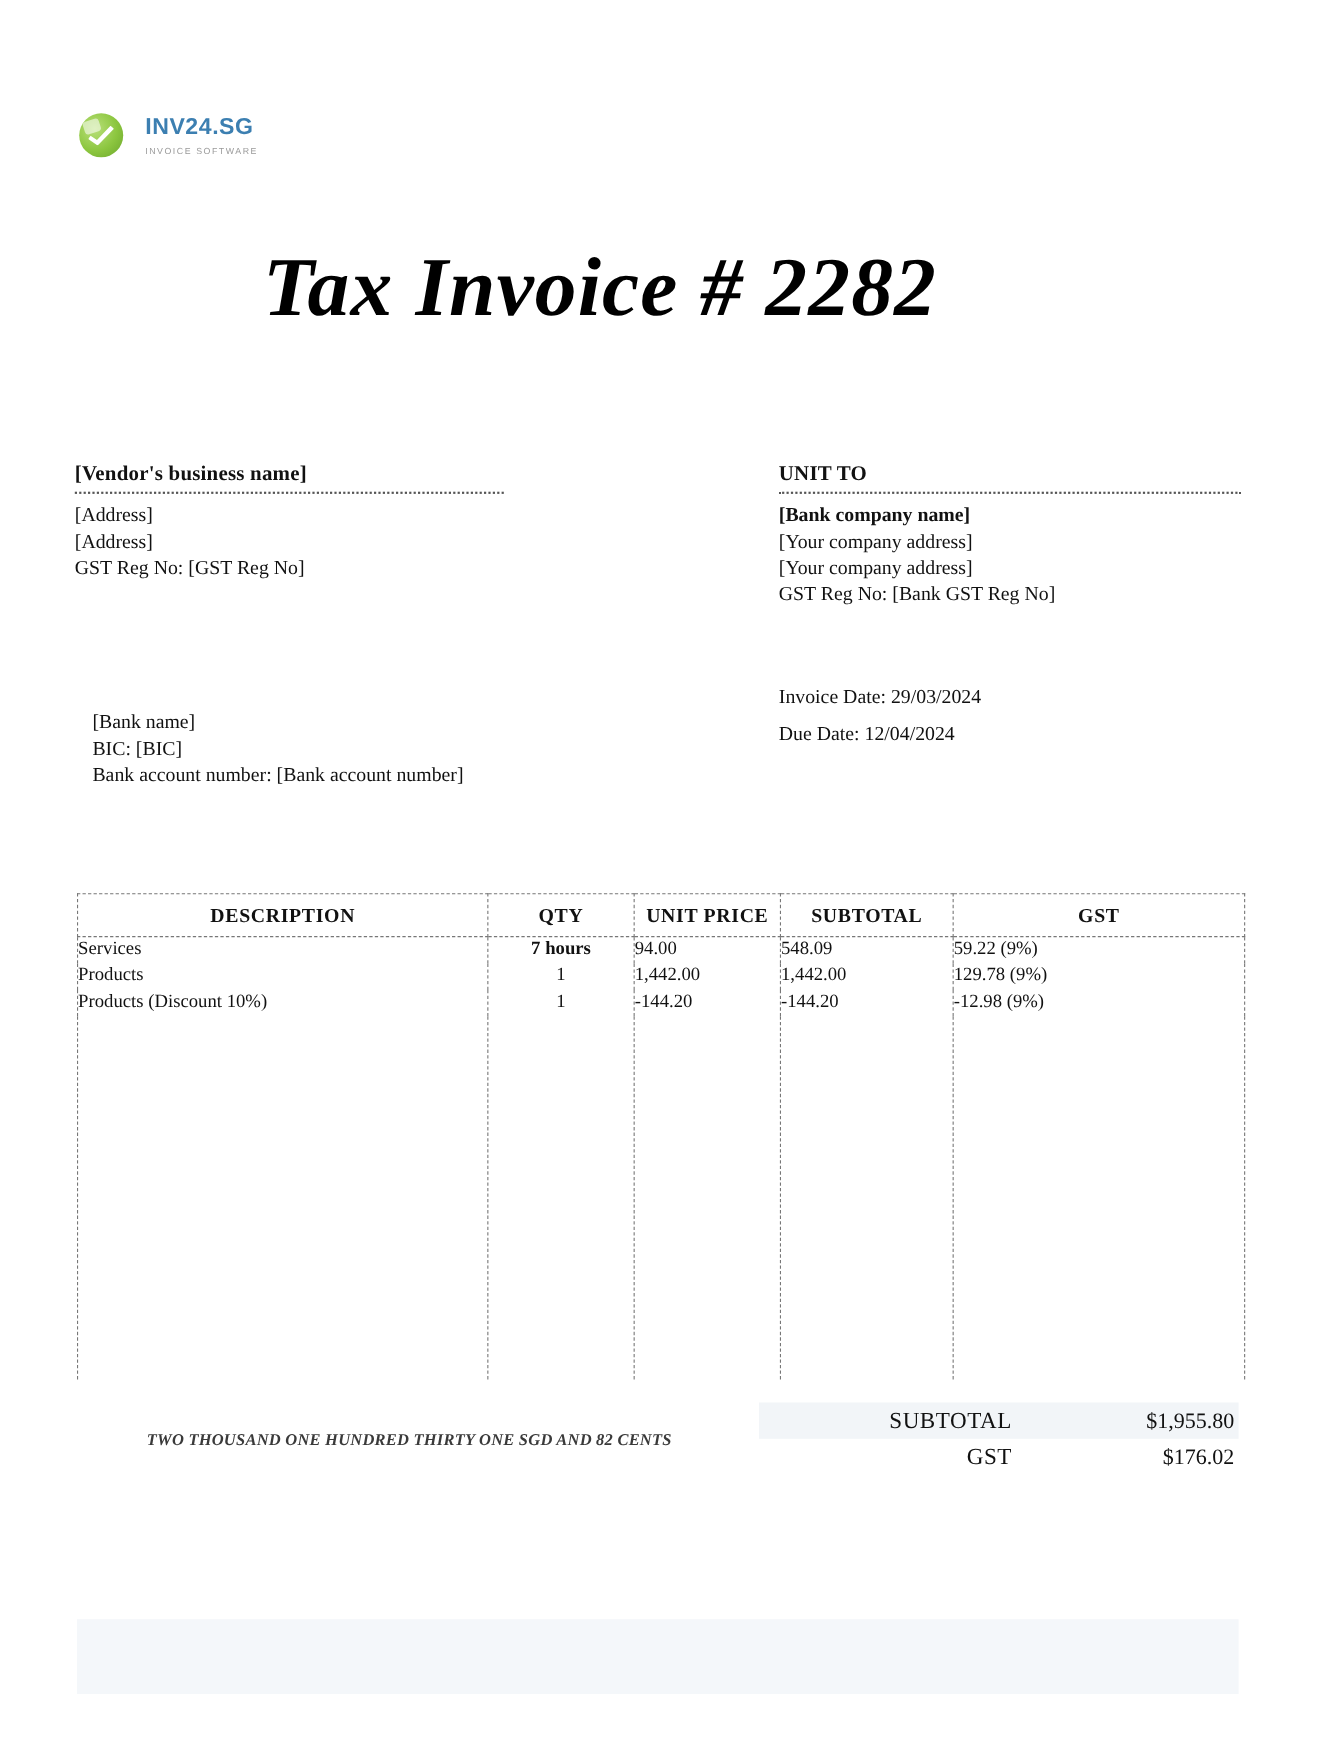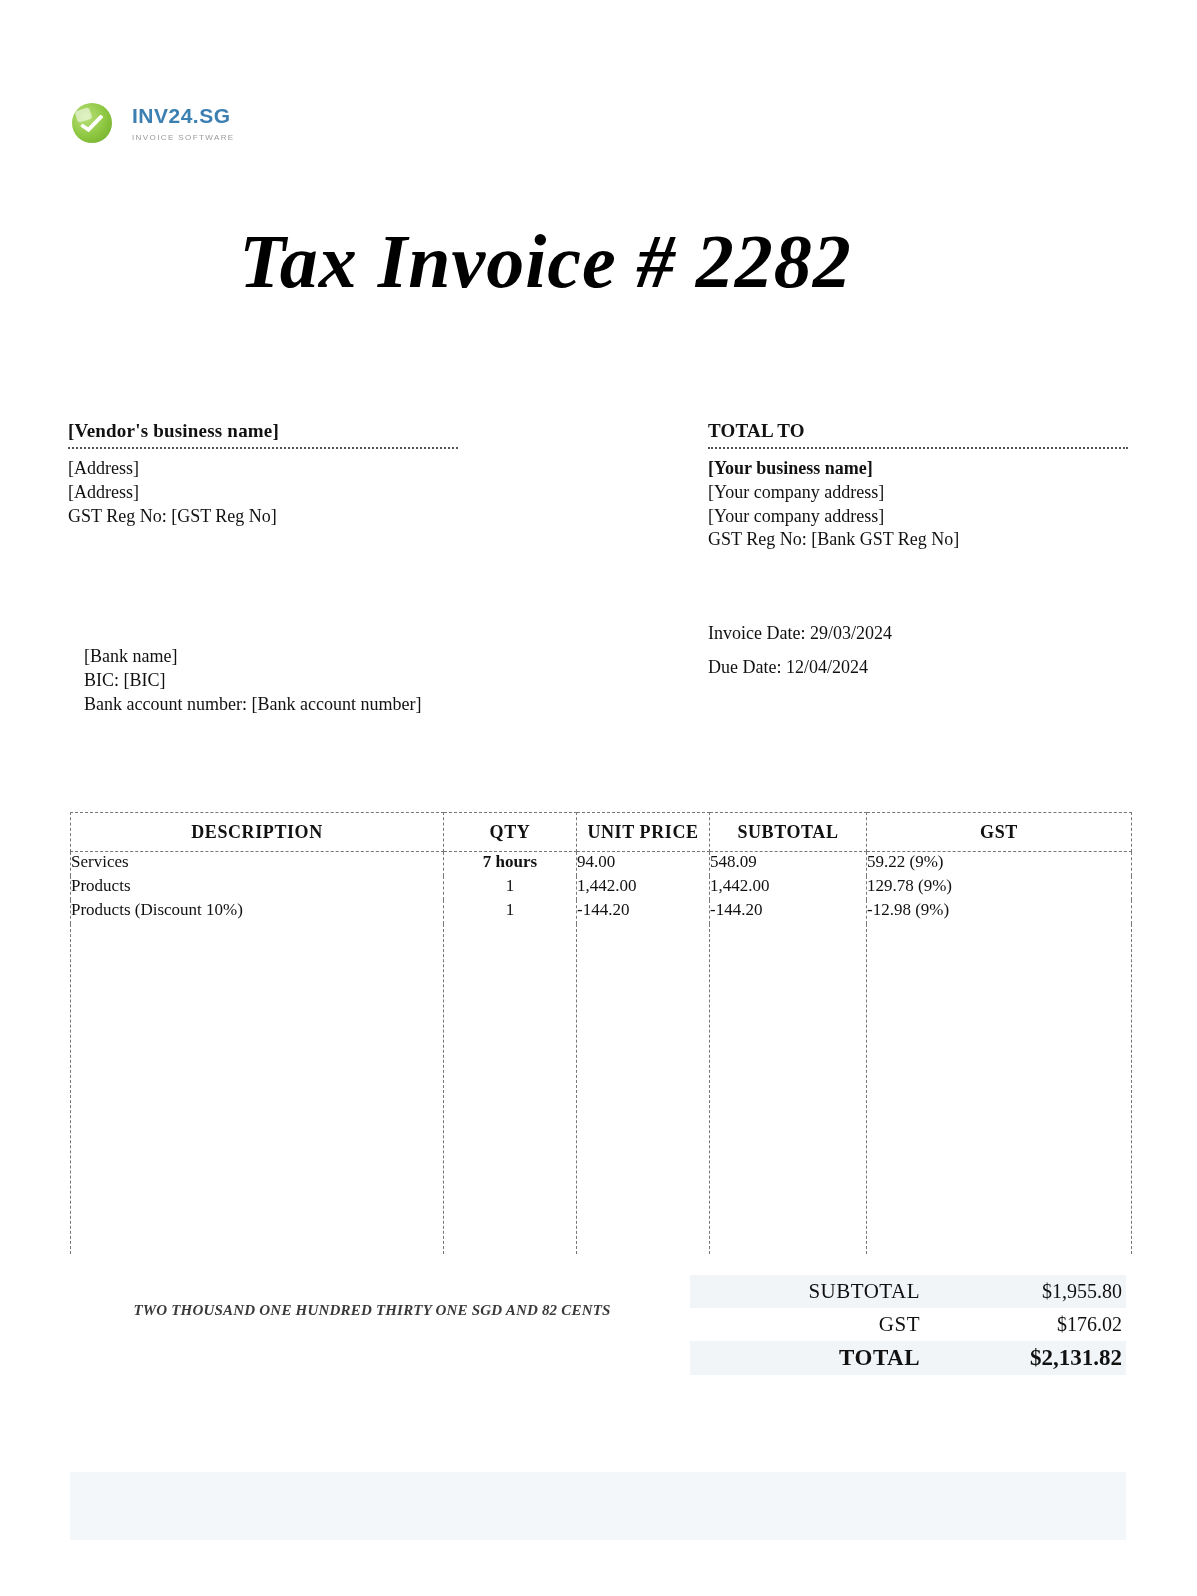--- a/index.html
+++ b/index.html
@@ -262,23 +262,23 @@
 
 <div class="vendor-block">
   <div class="party-heading">[Vendor's business name]</div>
   <div class="dotted-rule"></div>
   <div class="party-line">[Address]</div>
   <div class="party-line">[Address]</div>
   <div class="party-line">GST Reg No: [GST Reg No]</div>
 </div>
 
 <div class="billto-block">
-  <div class="party-heading">TOTAL TO</div>
+  <div class="party-heading">UNIT TO</div>
   <div class="dotted-rule"></div>
-  <div class="party-line bold">[Your business name]</div>
+  <div class="party-line bold">[Bank company name]</div>
   <div class="party-line">[Your company address]</div>
   <div class="party-line">[Your company address]</div>
   <div class="party-line">GST Reg No: [Bank GST Reg No]</div>
 </div>
 
 <div class="dates-block">
   <div class="date-line">Invoice Date: 29/03/2024</div>
   <div class="date-line">Due Date: 12/04/2024</div>
 </div>
 
@@ -334,19 +334,15 @@
 
 <div class="totals">
   <div class="totals-row shade">
     <span class="totals-label">SUBTOTAL</span>
     <span class="totals-value">$1,955.80</span>
   </div>
   <div class="totals-row">
     <span class="totals-label">GST</span>
     <span class="totals-value">$176.02</span>
   </div>
-  <div class="totals-row grand shade">
-    <span class="totals-label">TOTAL</span>
-    <span class="totals-value">$2,131.82</span>
-  </div>
 </div>
 
 <div class="bottom-band"></div>
 
 </body></html>

